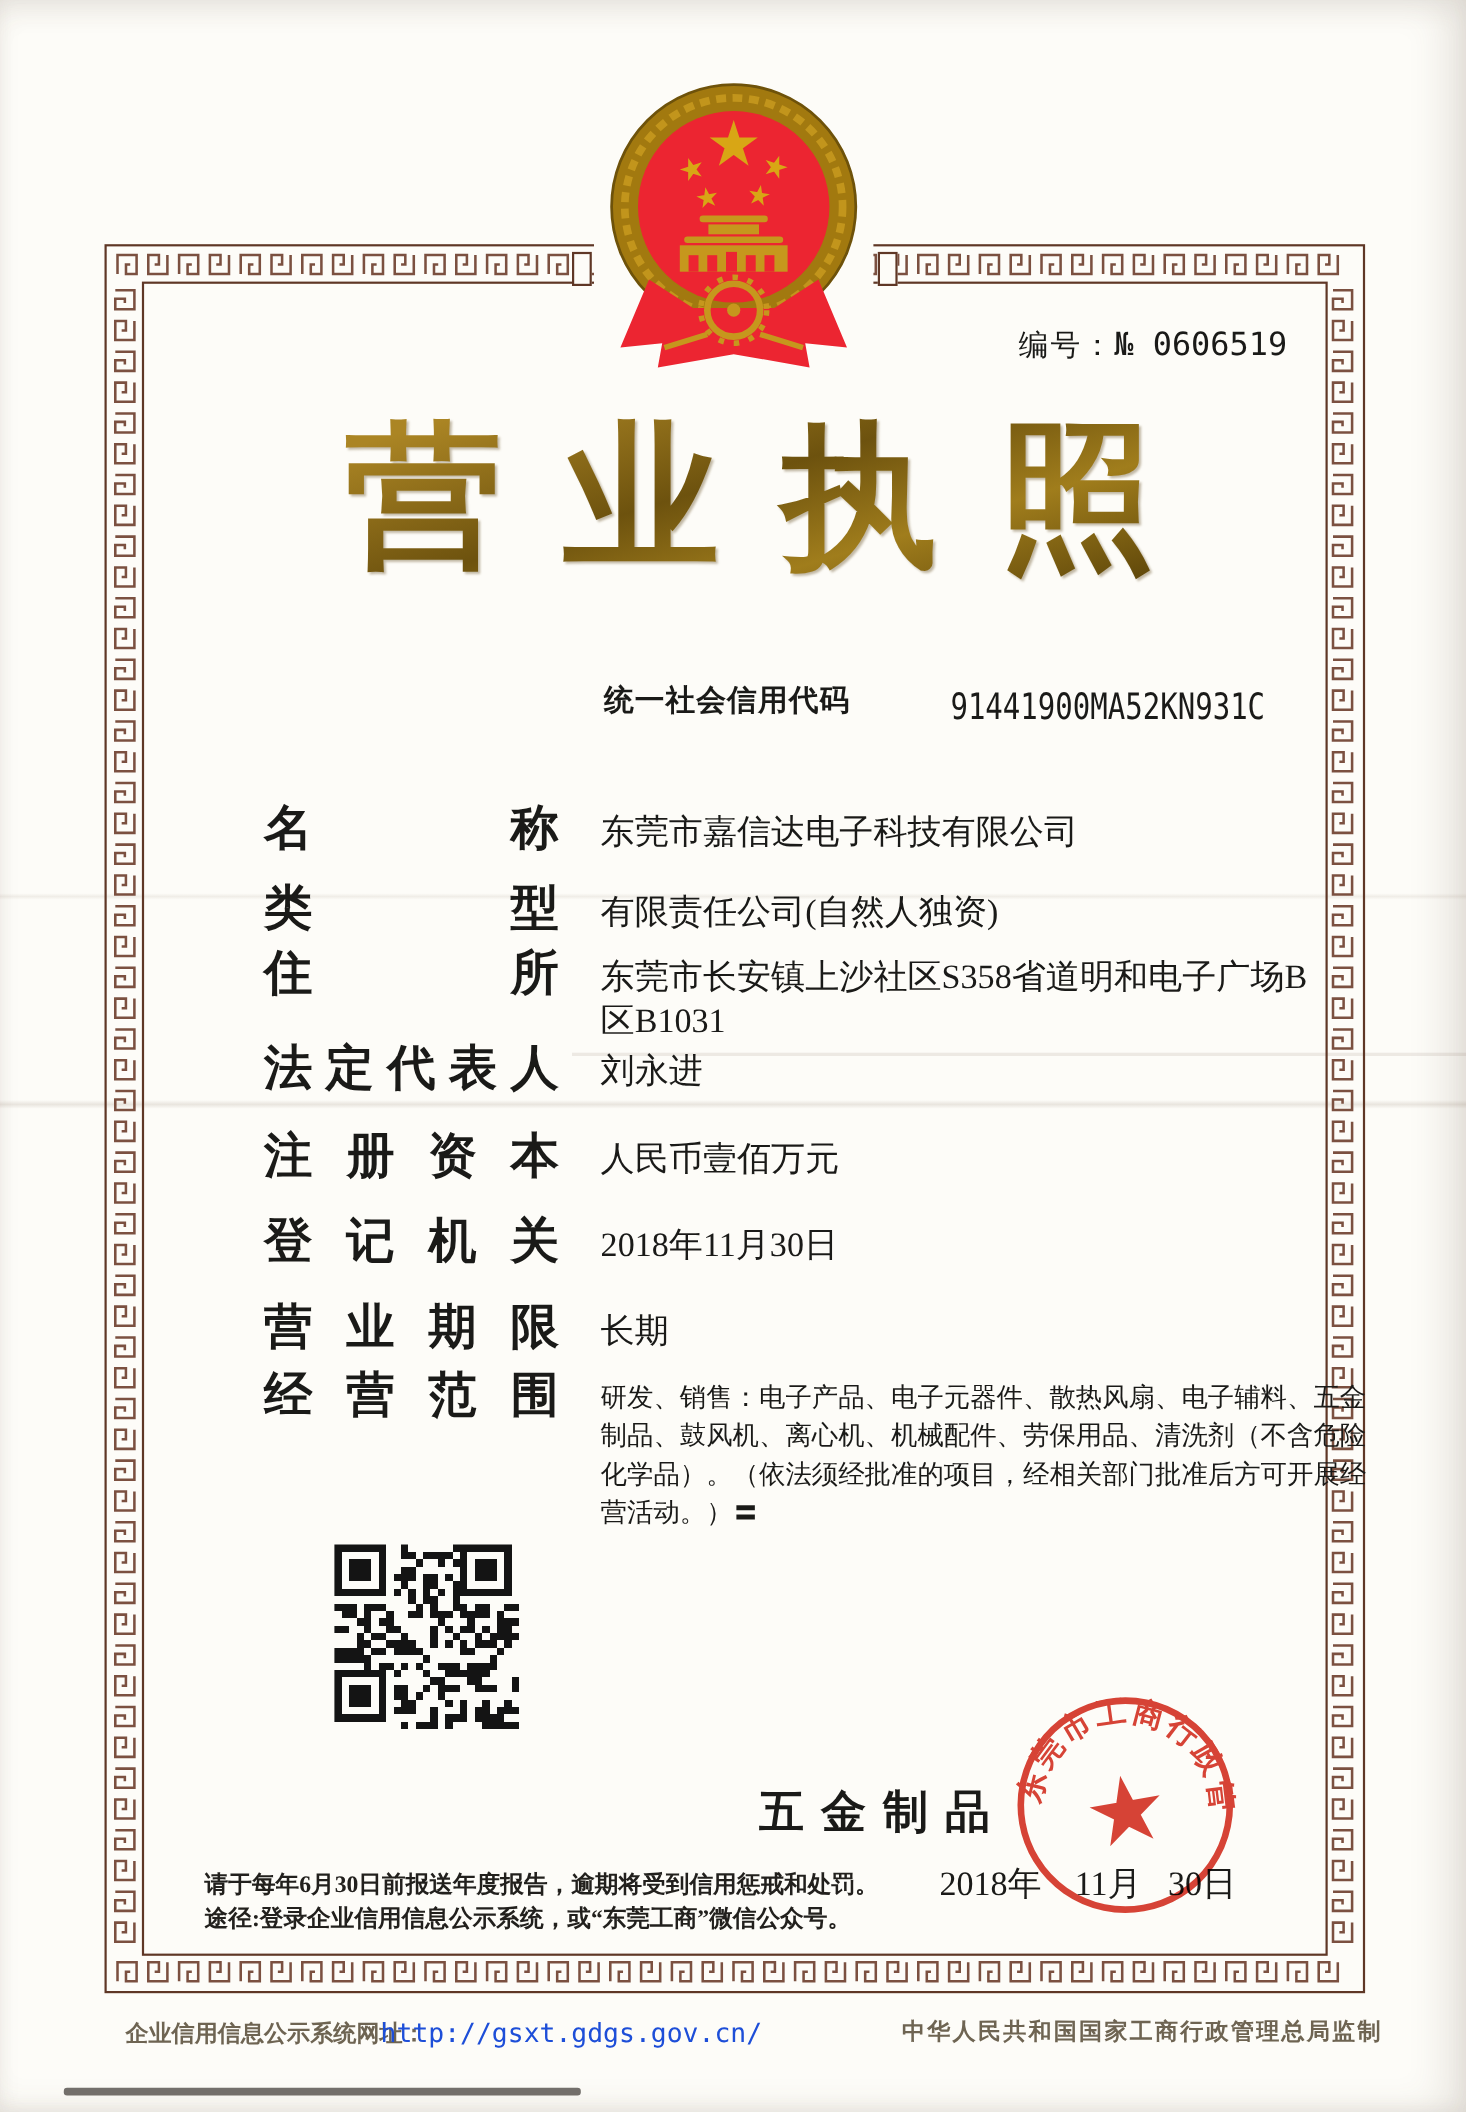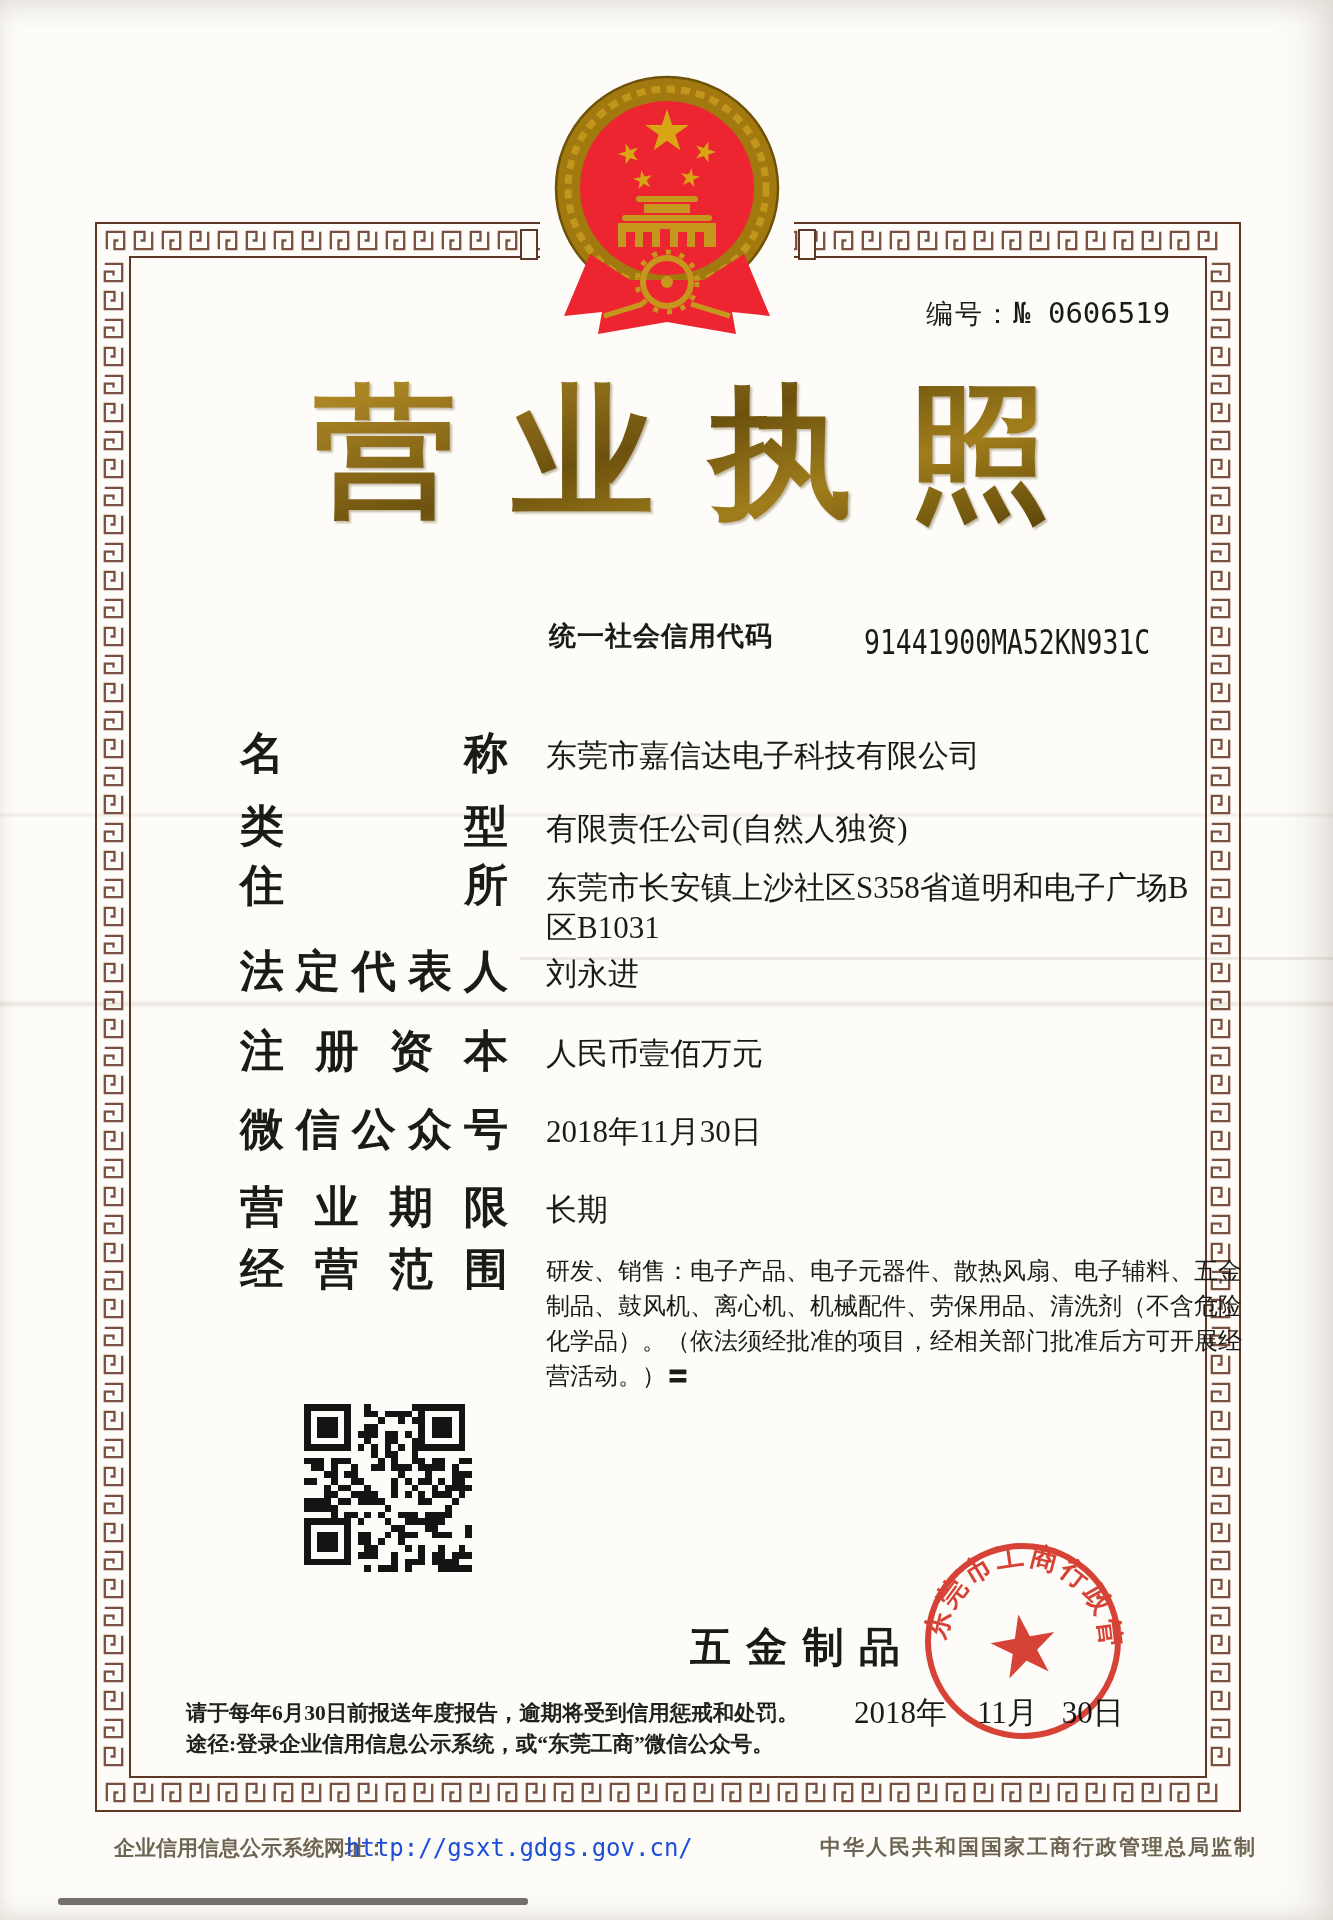--- a/index.html
+++ b/index.html
@@ -708,21 +708,21 @@
   </div>
   <div class="row" style="top:1026px">
     <div class="lbl">注册资本</div>
     <div class="val">人民币壹佰万元</div>
   </div>
   <div class="row" style="top:946px">
     <div class="lbl">法定代表人</div>
     <div class="val">刘永进</div>
   </div>
   <div class="row" style="top:1104px">
-    <div class="lbl">微信公众号</div>
+    <div class="lbl">登记机关</div>
     <div class="val">2018年11月30日</div>
   </div>
   <div class="row" style="top:1182px">
     <div class="lbl">营业期限</div>
     <div class="val">长期</div>
   </div>
   <div class="row" style="top:1244px">
     <div class="lbl">经营范围</div>
     <div class="val small">研发、销售：电子产品、电子元器件、散热风扇、电子辅料、五金制品、鼓风机、离心机、机械配件、劳保用品、清洗剂（不含危险化学品）。（依法须经批准的项目，经相关部门批准后方可开展经营活动。）〓</div>
   </div>

